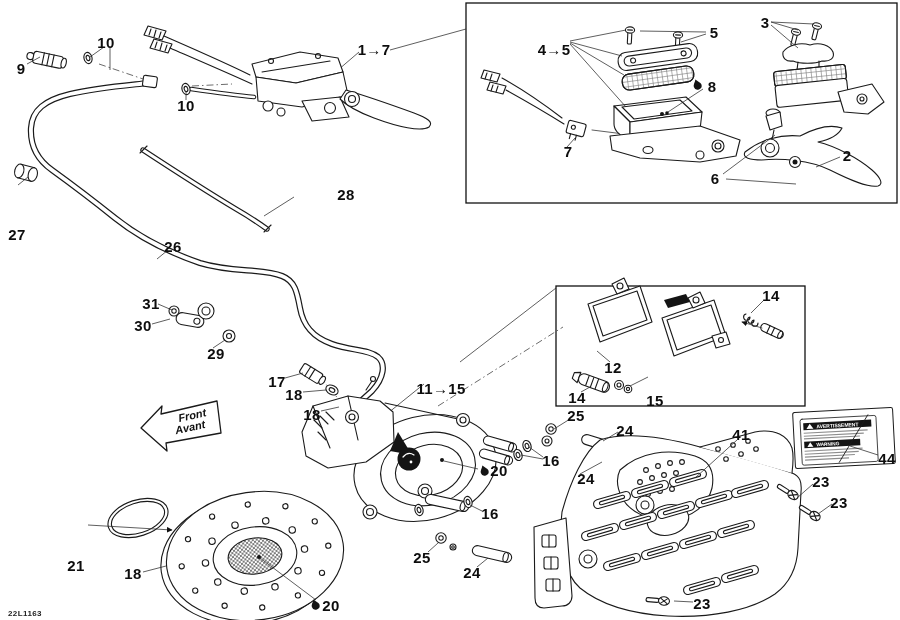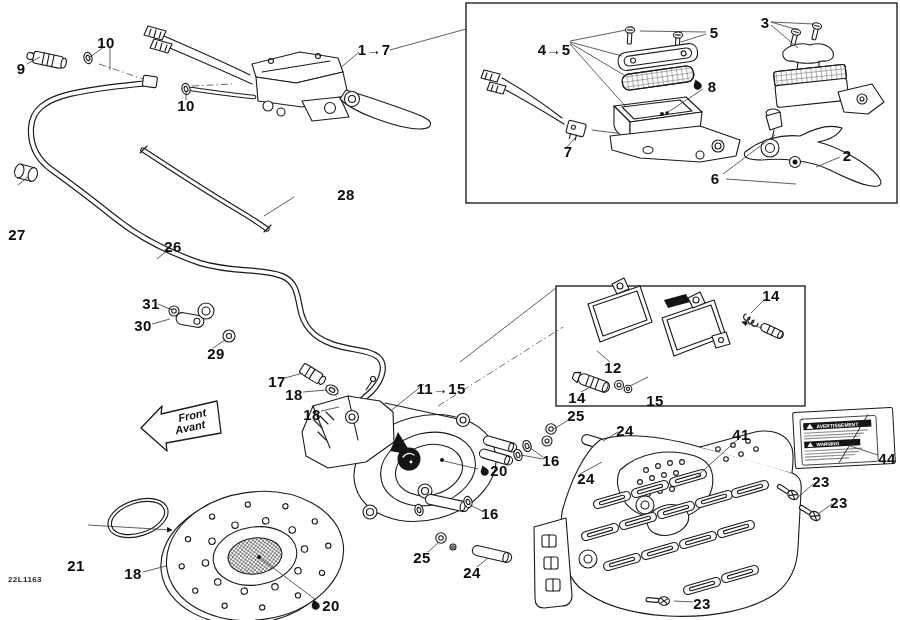--- a/index.html
+++ b/index.html
@@ -9,21 +9,21 @@
   svg .art{fill:none;stroke:#1a1a1a;stroke-width:1.1;stroke-linecap:round;stroke-linejoin:round;}
   svg .thin{fill:none;stroke:#2a2a2a;stroke-width:0.75;}
   svg .dashdot{fill:none;stroke:#3a3a3a;stroke-width:0.75;stroke-dasharray:7 3 1.5 3;}
   svg .box{fill:none;stroke:#111;stroke-width:1.3;}
   svg .fillw{fill:#fff;}
   svg .filld{fill:#141414;stroke:none;}
   svg .gray{fill:#8d8d8d;stroke:none;}
   .callout-layer{position:absolute;left:0;top:0;width:900px;height:620px;pointer-events:none;}
   .callout{position:absolute;transform:translate(-50%,-50%);font-weight:bold;font-size:15px;
            color:#0d0d0d;white-space:nowrap;letter-spacing:0.3px;}
-  .diagram-code{position:absolute;left:8px;top:575px;font-size:8px;font-weight:bold;
+  .diagram-code{position:absolute;left:8px;top:609px;font-size:8px;font-weight:bold;
                 color:#222;letter-spacing:0.4px;}
   .sticker-text{font-weight:bold;fill:#fff;font-family:"Liberation Sans",sans-serif;}
   .front-text{font-weight:bold;font-style:italic;fill:#111;font-size:11px;
               font-family:"Liberation Sans",sans-serif;text-anchor:middle;}
 </style>
 </head>
 <body>
 
 <div class="stage">
 

